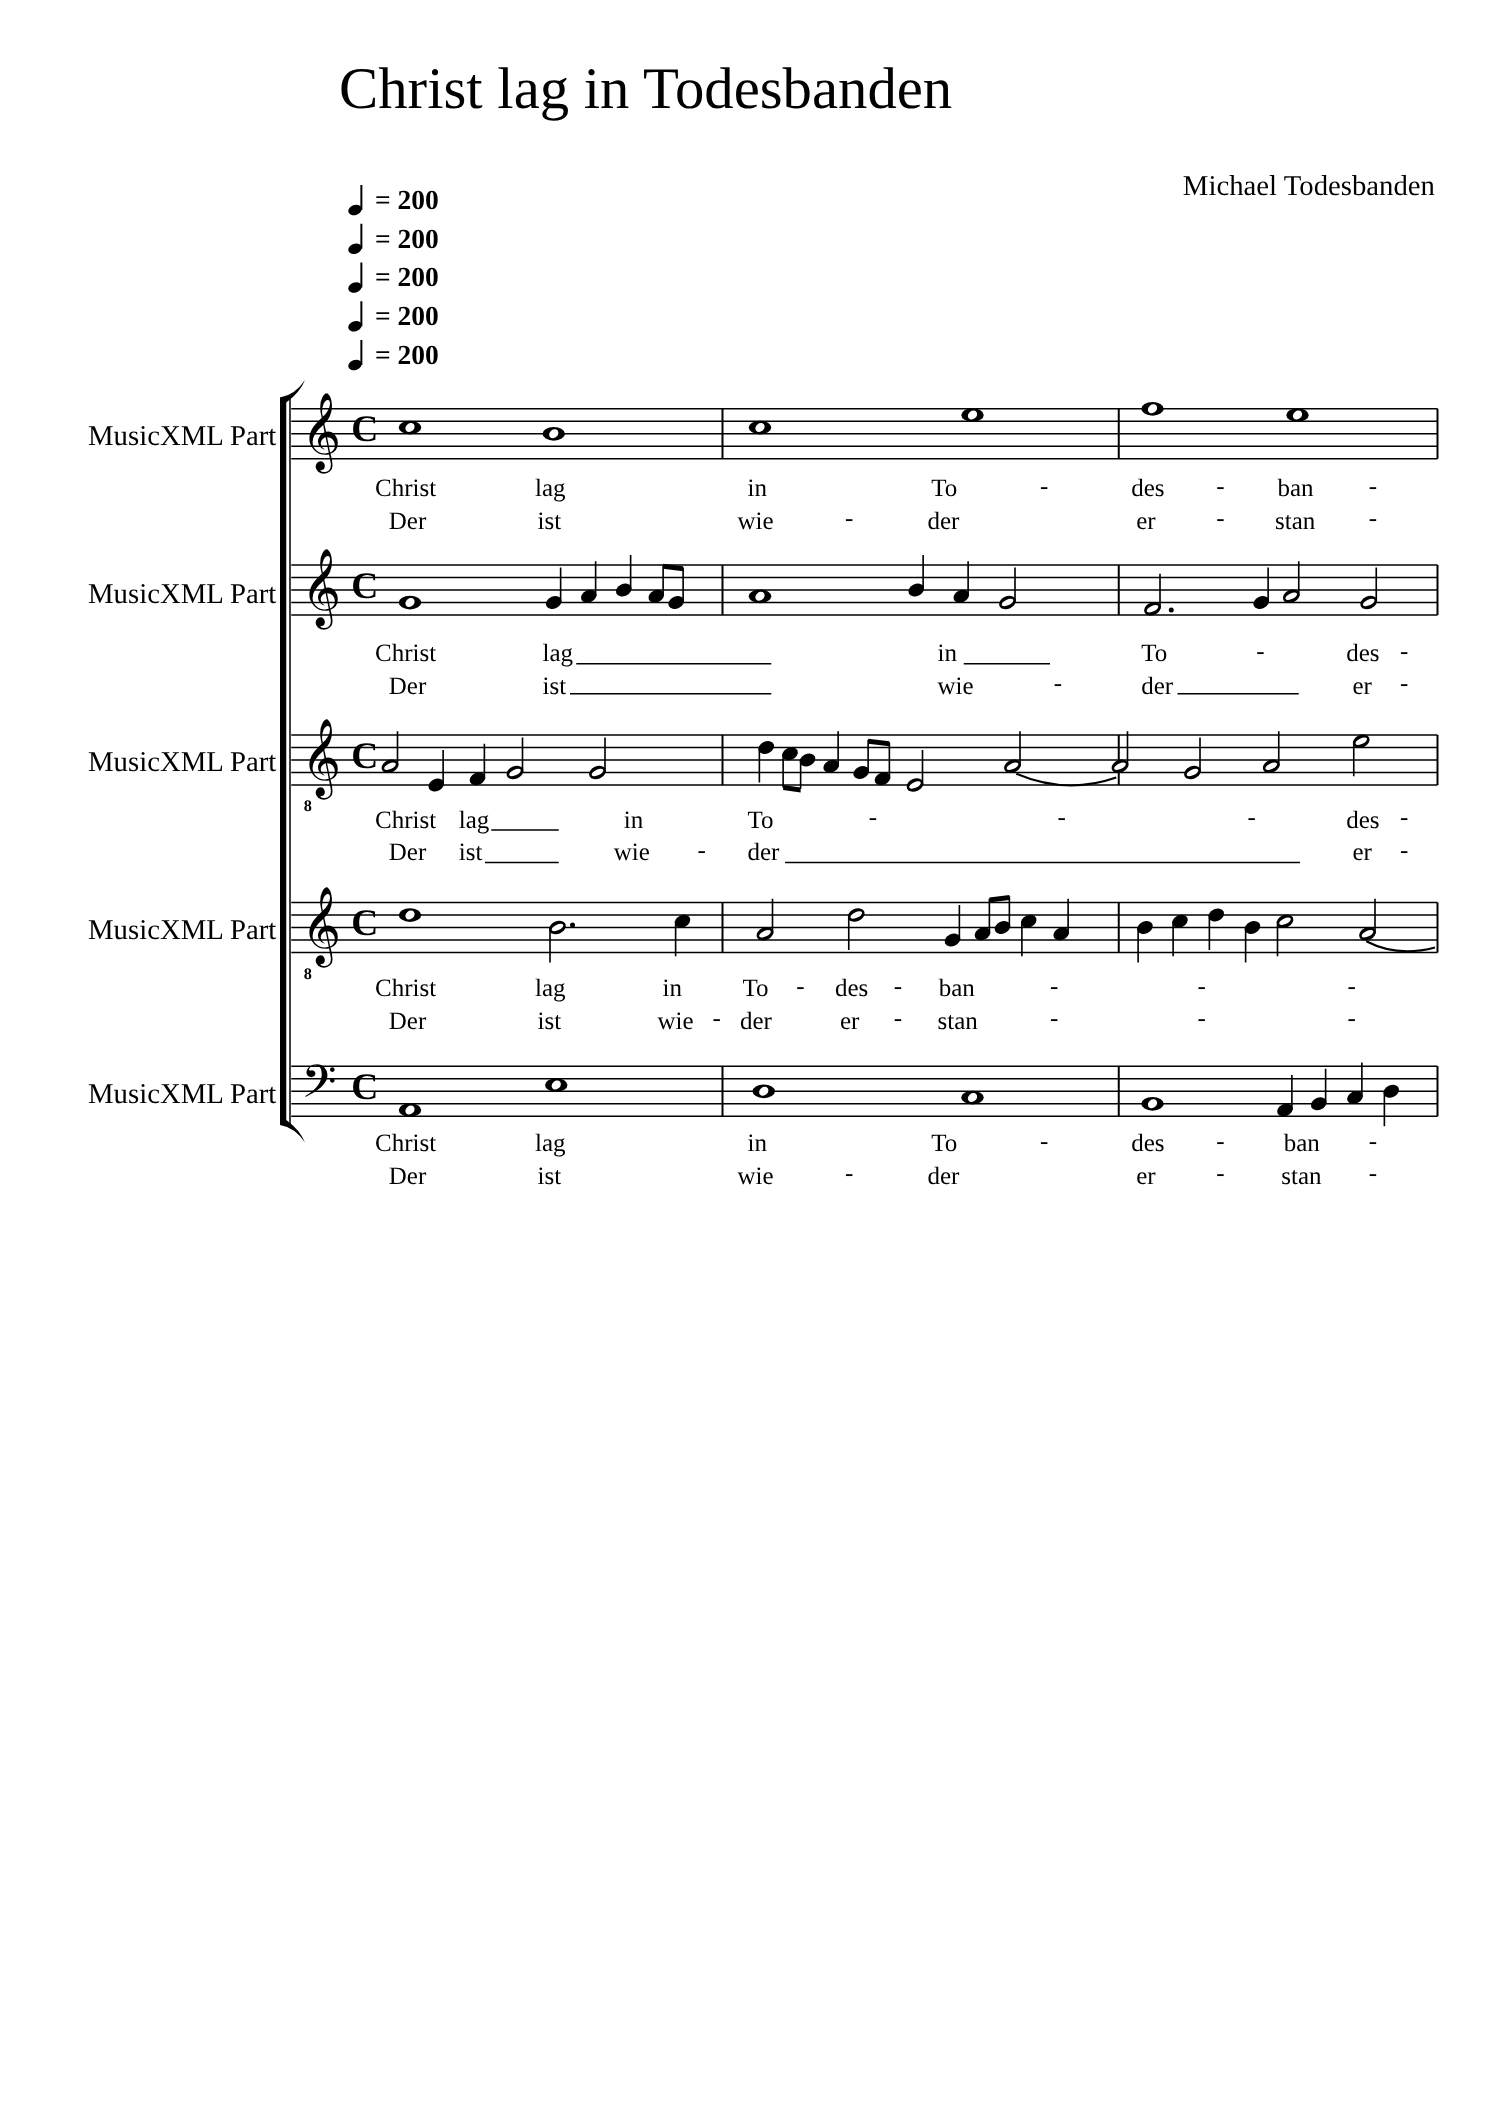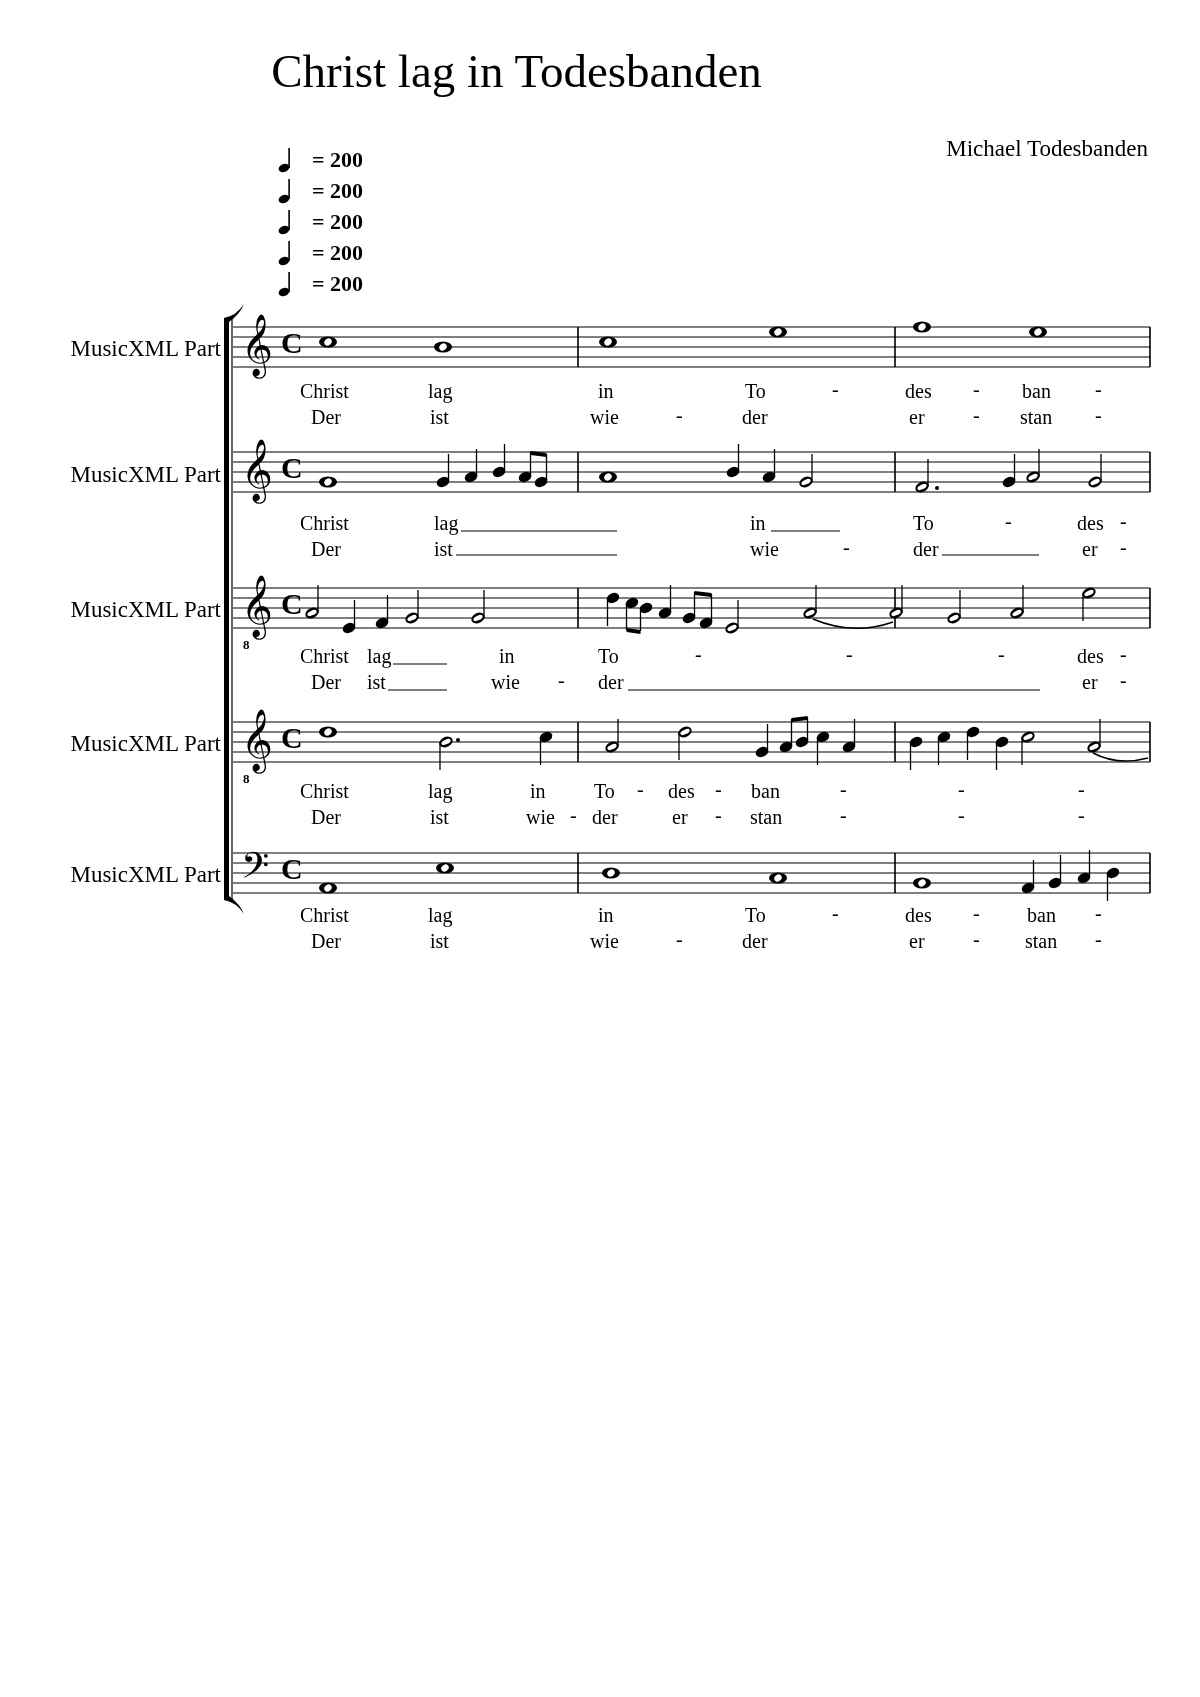--- a/index.html
+++ b/index.html
@@ -1,20 +1,20 @@
 <!DOCTYPE html>
 <html><head>
 <meta charset="utf-8">
 <style>
   html, body { margin: 0; padding: 0; background: #ffffff; }
   body { width: 1200px; height: 1697px; position: relative; overflow: hidden; font-family: "Liberation Serif", "DejaVu Serif", serif; color: #000; }
   .title { position: absolute; top: 44px; left: 0; width: 1028px; text-align: center; font-size: 47px; padding-left: 5px; box-sizing: border-box; }
   .title span { display: inline-block; margin-left: -0px; }
   .composer { position: absolute; top: 136px; right: 52px; font-size: 23px; }
-  .tempo { position: absolute; left: 278px; font-size: 22px; font-weight: bold; display: flex; align-items: center; gap: 18px; height: 28px; justify-content: space-between; }
+  .tempo { position: absolute; left: 278px; font-size: 22px; font-weight: bold; display: flex; align-items: center; gap: 6px; height: 28px; justify-content: space-between; }
   .tempo svg { display: block; }
   .part-name { position: absolute; left: 56px; font-size: 23px; width: 165px; text-align: right; }
   svg.score { position: absolute; left: 0; top: 0; }
   .lyric { position: absolute; font-size: 20px; white-space: nowrap; }
   .hyphen { position: absolute; font-size: 20px; }
 </style>
 </head>
 <body>
 
 <div class="title"><span>Christ lag in Todesbanden</span></div>

